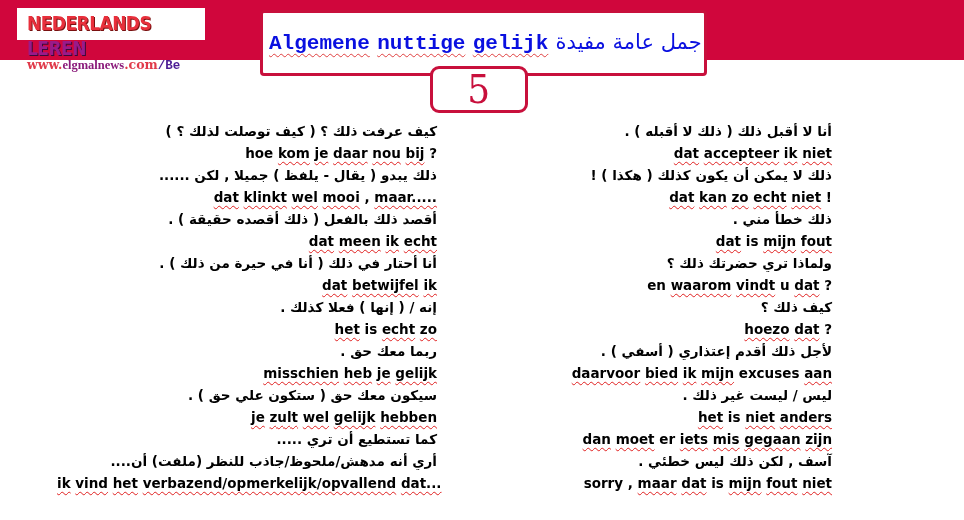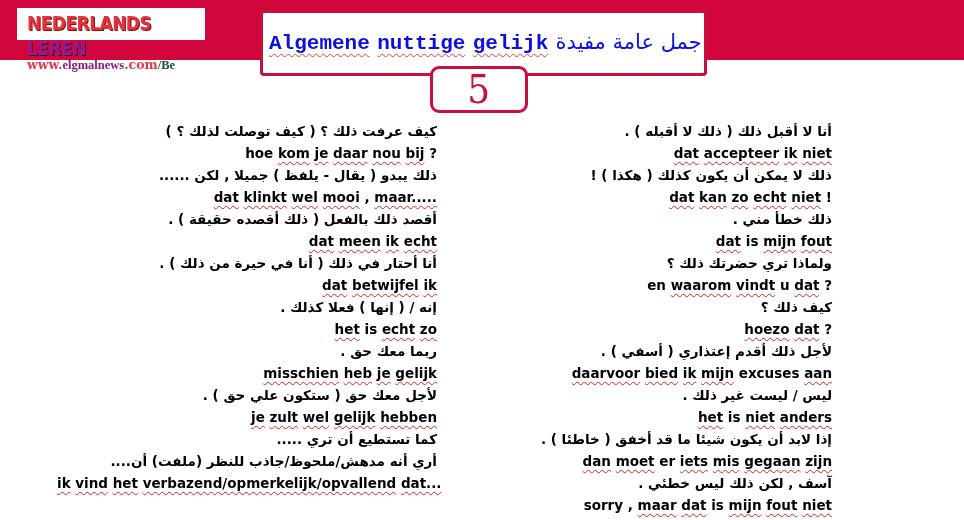--- a/index.html
+++ b/index.html
@@ -22,21 +22,21 @@
       transform: scaleY(1.15); transform-origin: left top;
     }
     .logo-top .ned { color: #e8303c; text-shadow: 1px 1px 0 #7a1010; }
     .logo-top .ler { color: #9a1a8a; text-shadow: 1px 1px 0 #3a0a3a; }
     .logo-url {
       font-family: "DejaVu Serif", serif; font-weight: bold;
       font-size: 12.5px; line-height: 16px; margin-top: 3px; white-space: nowrap;
     }
     .logo-url .w { color: #e03a4a; }
     .logo-url .n { color: #8a1a7a; font-family: Liberation Serif, serif; }
-    .logo-url .be { color: #14532d; font-family: Liberation Serif, serif; }
+    .logo-url .be { color: #4c1d95; font-family: Liberation Mono, monospace; }
 
     .title-box {
       position: absolute; left: 260px; top: 10px; width: 447px; height: 66px;
       background: #ffffff; border: 3px solid #c8103c; border-radius: 4px;
       box-sizing: border-box;
     }
     .title-text {
       position: absolute; left: 6px; top: 17px; width: 430px;
       white-space: nowrap; font-weight: bold; font-size: 21px; color: #0a10e0;
     }
@@ -100,36 +100,35 @@
     <div class="line ar">ذلك خطأ مني .</div>
     <div class="line nl"><span class="w">dat</span> <span>is</span> <span class="w">mijn</span> <span class="w">fout</span></div>
     <div class="line ar">ولماذا تري حضرتك ذلك ؟</div>
     <div class="line nl"><span>en</span> <span class="w">waarom</span> <span class="w">vindt</span> <span>u</span> <span class="w">dat</span> <span>?</span></div>
     <div class="line ar">كيف ذلك ؟</div>
     <div class="line nl"><span class="w">hoezo</span> <span class="w">dat</span> <span>?</span></div>
     <div class="line ar">لأجل ذلك أقدم إعتذاري ( أسفي ) .</div>
     <div class="line nl"><span class="w">daarvoor</span> <span class="w">bied</span> <span class="w">ik</span> <span class="w">mijn</span> <span>excuses</span> <span class="w">aan</span></div>
     <div class="line ar">ليس / ليست غير ذلك .</div>
     <div class="line nl"><span class="w">het</span> <span>is</span> <span class="w">niet</span> <span class="w">anders</span></div>
-    <div class="line ar">إذا لابد أن يكون شيئا ما قد أخفق ( خاطئا ) .</div>
     <div class="line nl"><span class="w">dan</span> <span class="w">moet</span> <span>er</span> <span class="w">iets</span> <span class="w">mis</span> <span class="w">gegaan</span> <span class="w">zijn</span></div>
     <div class="line ar">آسف , لكن ذلك ليس خطئي .</div>
     <div class="line nl"><span>sorry</span> <span>,</span> <span class="w">maar</span> <span class="w">dat</span> <span>is</span> <span class="w">mijn</span> <span class="w">fout</span> <span class="w">niet</span></div>
   </div>
 <div class="col col-left" id="col-left">
     <div class="line ar">كيف عرفت ذلك ؟ ( كيف توصلت لذلك ؟ )</div>
     <div class="line nl"><span>hoe</span> <span class="w">kom</span> <span class="w">je</span> <span class="w">daar</span> <span class="w">nou</span> <span class="w">bij</span> <span>?</span></div>
     <div class="line ar">ذلك يبدو ( يقال - يلفظ ) جميلا , لكن ......</div>
     <div class="line nl"><span class="w">dat</span> <span class="w">klinkt</span> <span class="w">wel</span> <span class="w">mooi</span> <span>,</span> <span class="w">maar.....</span></div>
     <div class="line ar">أقصد ذلك بالفعل ( ذلك أقصده حقيقة ) .</div>
     <div class="line nl"><span class="w">dat</span> <span class="w">meen</span> <span class="w">ik</span> <span class="w">echt</span></div>
     <div class="line ar">أنا أحتار في ذلك ( أنا في حيرة من ذلك ) .</div>
     <div class="line nl"><span class="w">dat</span> <span class="w">betwijfel</span> <span class="w">ik</span></div>
     <div class="line ar">إنه / ( إنها ) فعلا كذلك .</div>
     <div class="line nl"><span class="w">het</span> <span>is</span> <span class="w">echt</span> <span class="w">zo</span></div>
     <div class="line ar">ربما معك حق .</div>
     <div class="line nl"><span class="w">misschien</span> <span class="w">heb</span> <span class="w">je</span> <span class="w">gelijk</span></div>
-    <div class="line ar">لأجل معك حق ( ستكون علي حق ) .</div>
+    <div class="line ar">سيكون معك حق ( ستكون علي حق ) .</div>
     <div class="line nl"><span class="w">je</span> <span class="w">zult</span> <span class="w">wel</span> <span class="w">gelijk</span> <span class="w">hebben</span></div>
     <div class="line ar">كما تستطيع أن تري .....</div>
     <div class="line ar">أري أنه مدهش/ملحوظ/جاذب للنظر (ملفت) أن....</div>
     <div class="line nl"><span class="w">ik</span> <span class="w">vind</span> <span class="w">het</span> <span class="w">verbazend/opmerkelijk/opvallend</span> <span class="w">dat...</span></div>
   </div>
 
 </body></html>

